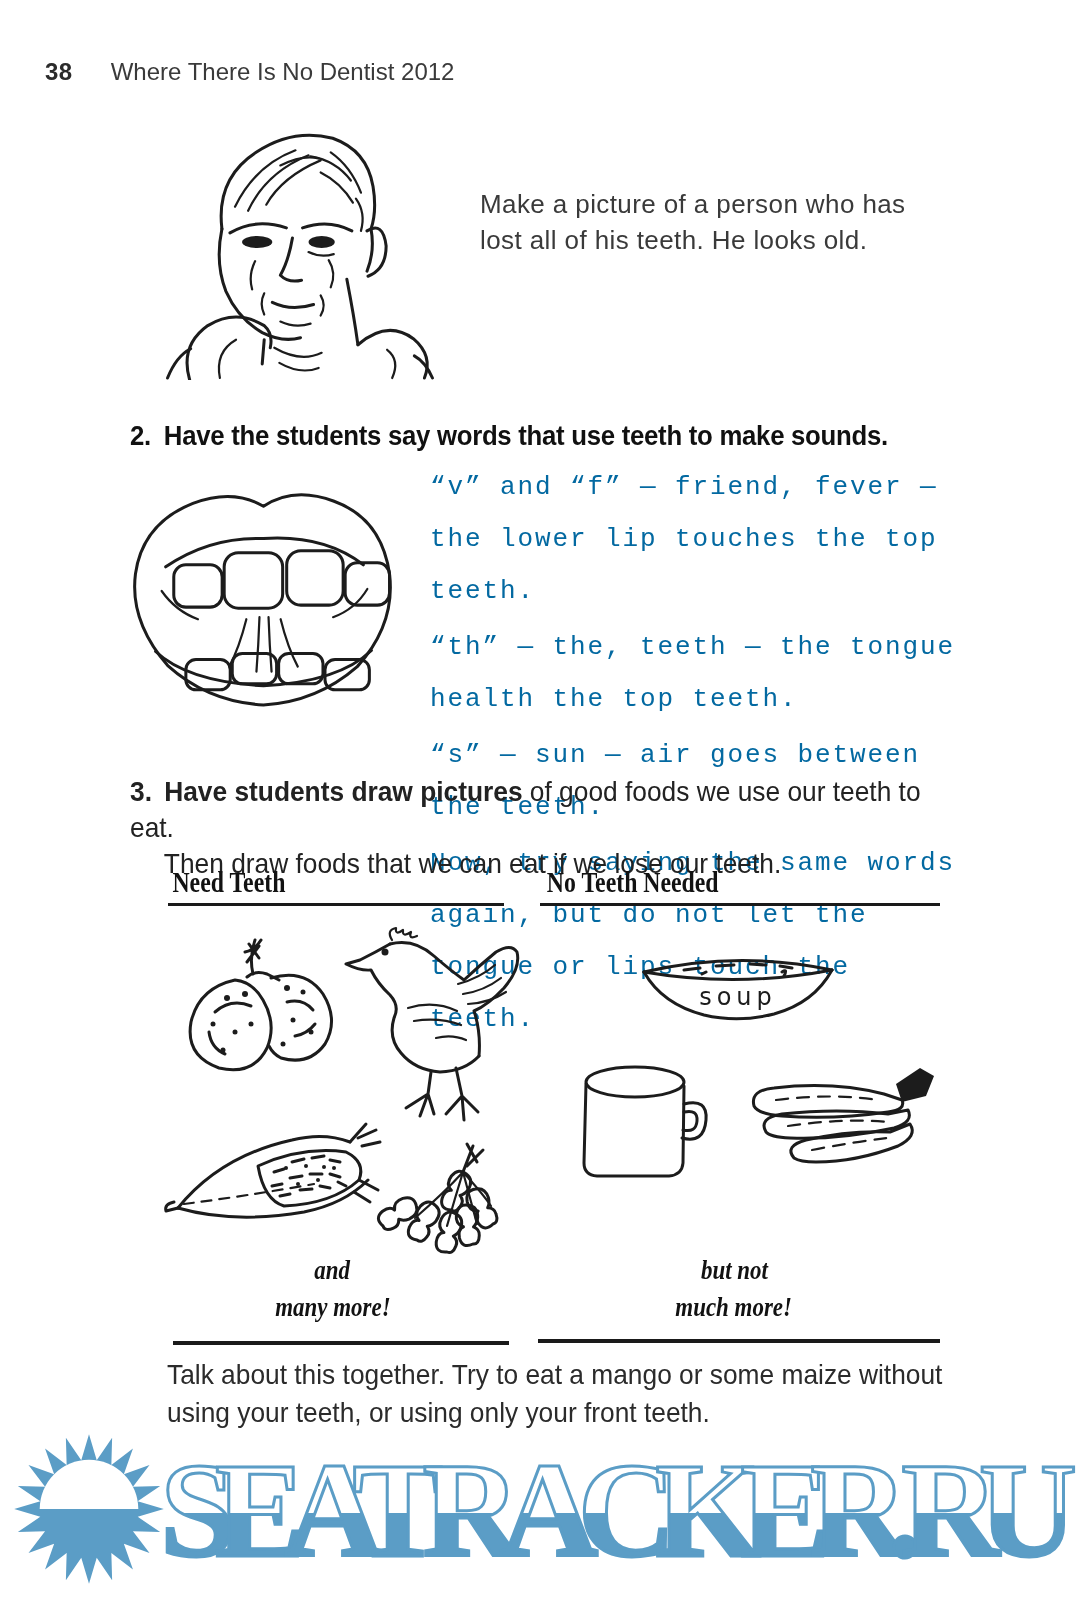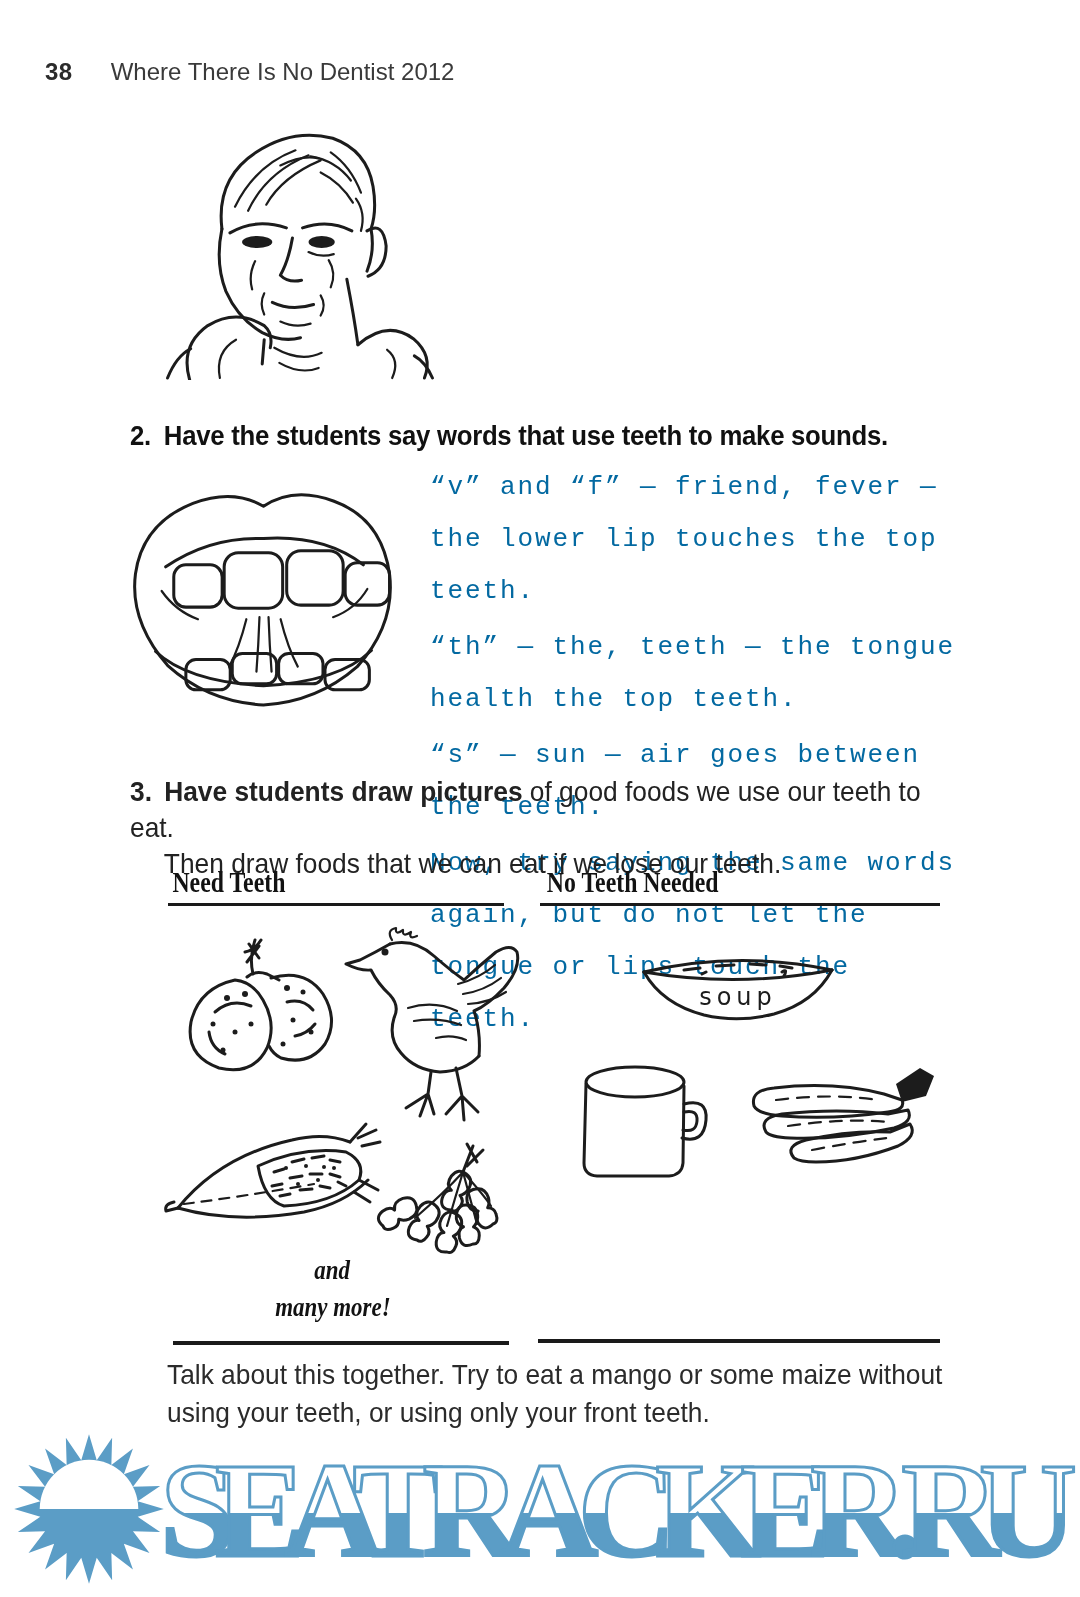--- a/index.html
+++ b/index.html
@@ -117,20 +117,21 @@
     <path d="M 197,233 Q 226,208 252,227 Q 272,244 263,266"></path>
     <path class="thin" d="M 60,266 Q 55,240 76,228"></path>
     <path class="thin" d="M 231,266 Q 239,248 226,238"></path>
     <path d="M 8,266 Q 17,244 31,237"></path>
     <path d="M 271,266 Q 264,250 253,244"></path>
     <path class="thin" d="M 114,236 Q 140,251 161,241"></path>
     <path class="thin" d="M 119,251 Q 140,263 158,256"></path>
   </svg>
 
   <div class="abs bodytxt" style="left:480px; top:186px; width:435px;">
+    <p>Make a picture of a person who has lost all of his teeth. He looks old.</p>
   </div>
 
   <div class="abs acth" style="left:130px; top:420px;">
     <span class="n">2.</span><span>Have the students say words that use teeth to make sounds.</span>
   </div>
 
   <svg class="abs sketch" style="left:116px; top:468px;" width="295" height="245" viewBox="0 0 290 243">
     <path d="M 18,105 Q 25,55 75,35 Q 115,20 145,38 Q 175,18 215,33 Q 262,50 270,105 Q 276,155 238,197 Q 198,232 145,235 Q 90,232 50,196 Q 12,152 18,105 Z"></path>
     <path d="M 48,98 Q 92,68 145,70 Q 205,66 244,96"></path>
     <rect x="56" y="96" width="48" height="42" rx="12"></rect>
@@ -270,20 +271,24 @@
     <path d="M 28,66 Q 20,52 44,48 Q 100,42 150,48 L 170,44 Q 176,56 156,62 Q 100,74 52,72 Q 32,71 28,66 Z"></path>
     <path class="thin" d="M 50,60 Q 105,52 150,56" stroke-dasharray="12 9"></path>
     <path d="M 56,92 Q 46,80 68,74 Q 112,64 152,66 L 172,58 Q 180,70 160,80 Q 118,96 78,96 Q 62,96 56,92 Z"></path>
     <path class="thin" d="M 74,84 Q 115,76 150,72" stroke-dasharray="12 9"></path>
   </svg>
 
   <div class="abs collabel" style="left:160px; top:1252px; width:345px;">
     <span>and</span><br>
     <span>many more!</span>
   </div>
+  <div class="abs collabel" style="left:528px; top:1252px; width:412px;">
+    <span>but not</span><br>
+    <span>much more!</span>
+  </div>
 
   <div class="abs rule" style="left:173px; top:1341px; width:336px; height:4px;"></div>
   <div class="abs rule" style="left:538px; top:1339px; width:402px; height:4px;"></div>
 
   <div id="closing" class="abs">Talk about this together. Try to eat a mango or some maize without using your teeth, or using only your front teeth.</div>
 
   <svg class="abs" style="left:158px; top:1428px; z-index:5;" width="922" height="168" viewBox="0 0 922 168">
     <defs>
       <linearGradient id="halffill" x1="0" y1="0" x2="0" y2="1">
         <stop offset="0" stop-color="#ffffff"></stop>

